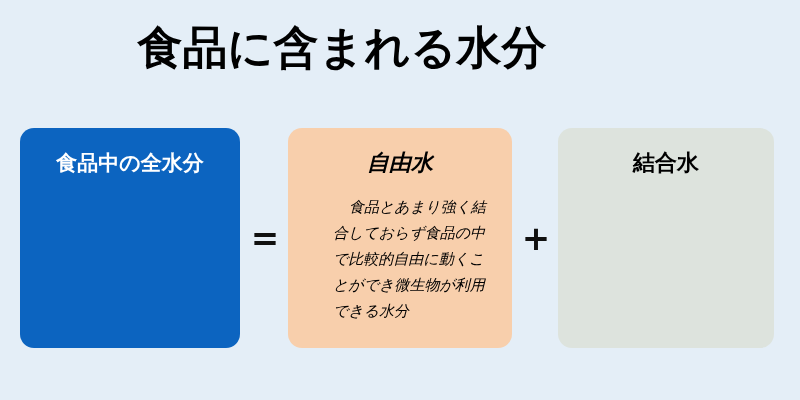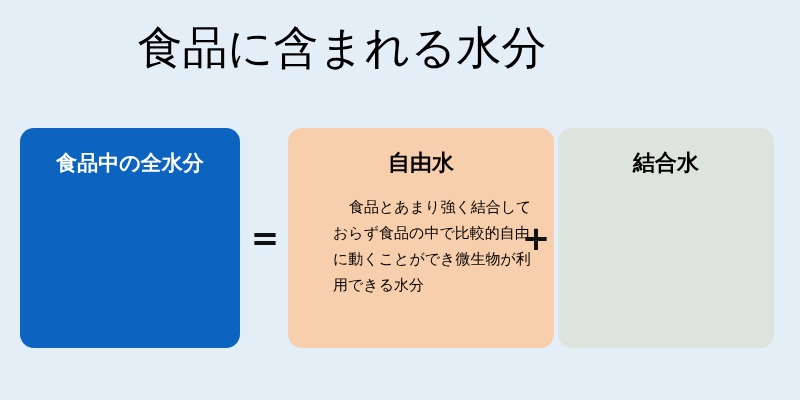--- a/index.html
+++ b/index.html
@@ -14,21 +14,21 @@
     overflow: hidden;
     position: relative;
   }
   #page-title {
     position: absolute;
     left: 0;
     top: 20px;
     width: 684px;
     text-align: center;
     font-size: 45px;
-    font-weight: normal;
+    font-weight: bold;
     color: #000000;
     letter-spacing: 0px;
     line-height: 56px;
     white-space: nowrap;
   }
   .equation-row {
     position: absolute;
     left: 0;
     top: 128px;
     width: 800px;
@@ -42,22 +42,23 @@
     box-sizing: border-box;
     padding-left: 26px;
   }
   #card-total {
     left: 20px;
     width: 220px;
     background: #0c64c0;
   }
   #card-free {
     left: 288px;
-    width: 266px;
+    width: 224px;
     background: #f8cfac;
+    font-style: italic;
   }
   #card-bound {
     left: 558px;
     width: 216px;
     background: #dde3dd;
   }
   .card-heading {
     position: absolute;
     left: 0;
     right: 0;

